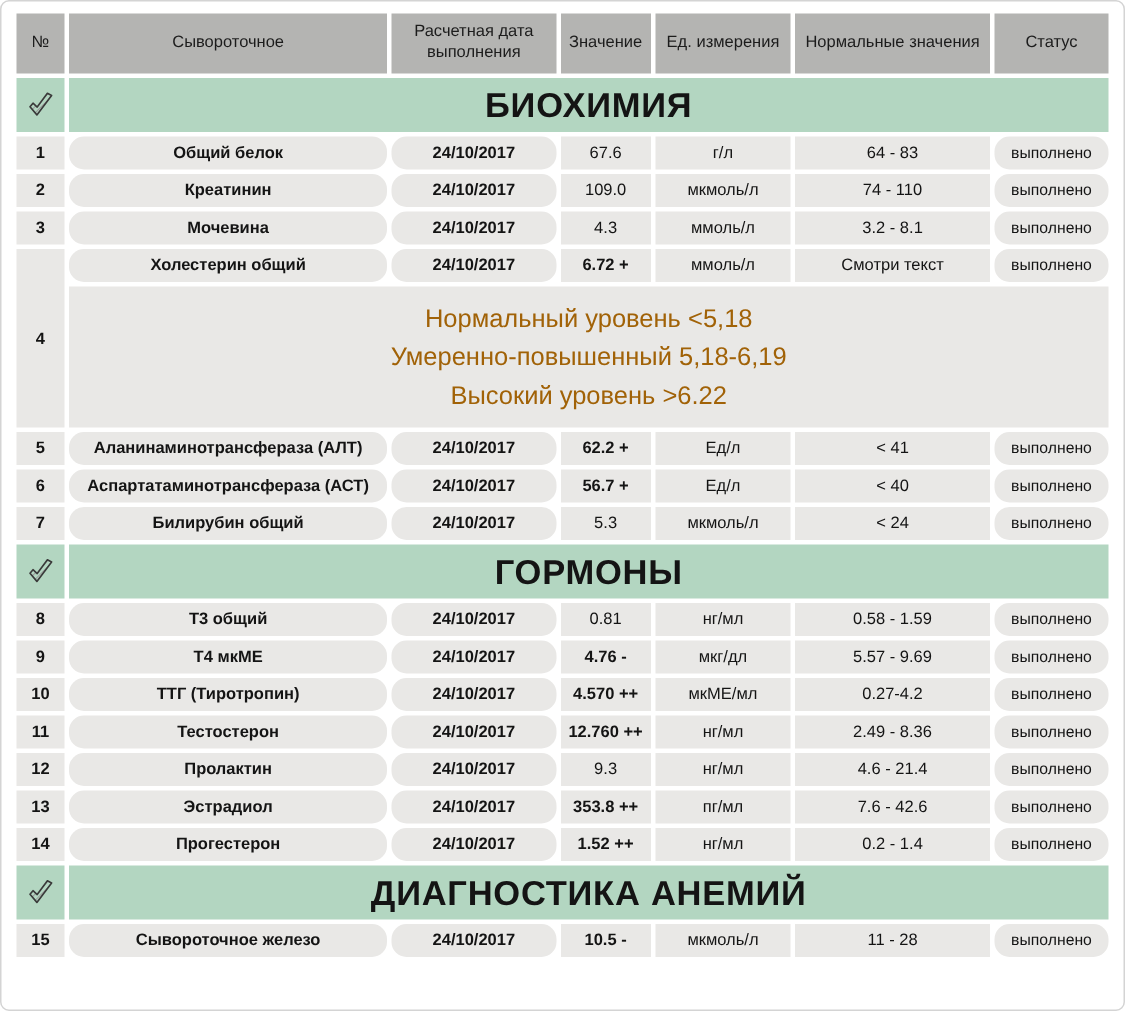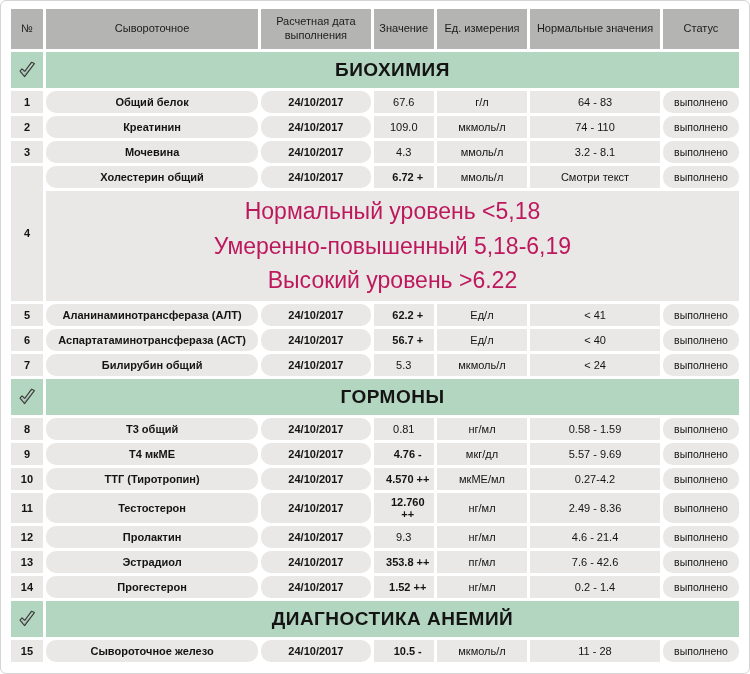--- a/index.html
+++ b/index.html
@@ -25,27 +25,27 @@
     font-weight:400;font-size:11px;line-height:1.25;
     height:36px;padding:2px 3px;color:#1c1c1c;text-align:center;
   }
   td{
     background:var(--row-bg);
     font-size:11px;text-align:center;vertical-align:middle;
     padding:3px 4px;height:16px;color:var(--text);
     overflow:hidden;
   }
   tr.section-row td{background:var(--section-bg);height:30px;}
-  td.sec-title{font-size:19px;font-weight:700;letter-spacing:.5px;}
+  td.sec-title{font-size:23px;font-weight:700;letter-spacing:.5px;}
   td.cell-name,td.cell-date{font-weight:700;border-radius:10px;}
-  td.cell-value.flagged{font-weight:700;padding-left:12px;}
+  td.cell-value.flagged{font-weight:700;}
   td.cell-num{font-weight:700;}
   td.comment-cell{
-    height:88px;font-size:23px;line-height:1.5;
-    font-weight:400;color:#be185d;
+    height:88px;font-size:17px;line-height:1.5;
+    font-weight:400;color:#a16207;
   }
   td.sec-icon svg{display:block;margin:0 auto;}
   td.cell-status{font-size:10.5px;border-radius:10px;}
 </style>
 </head>
 <body>
 
 <div class="page">
   <table class="results">
     <colgroup>

